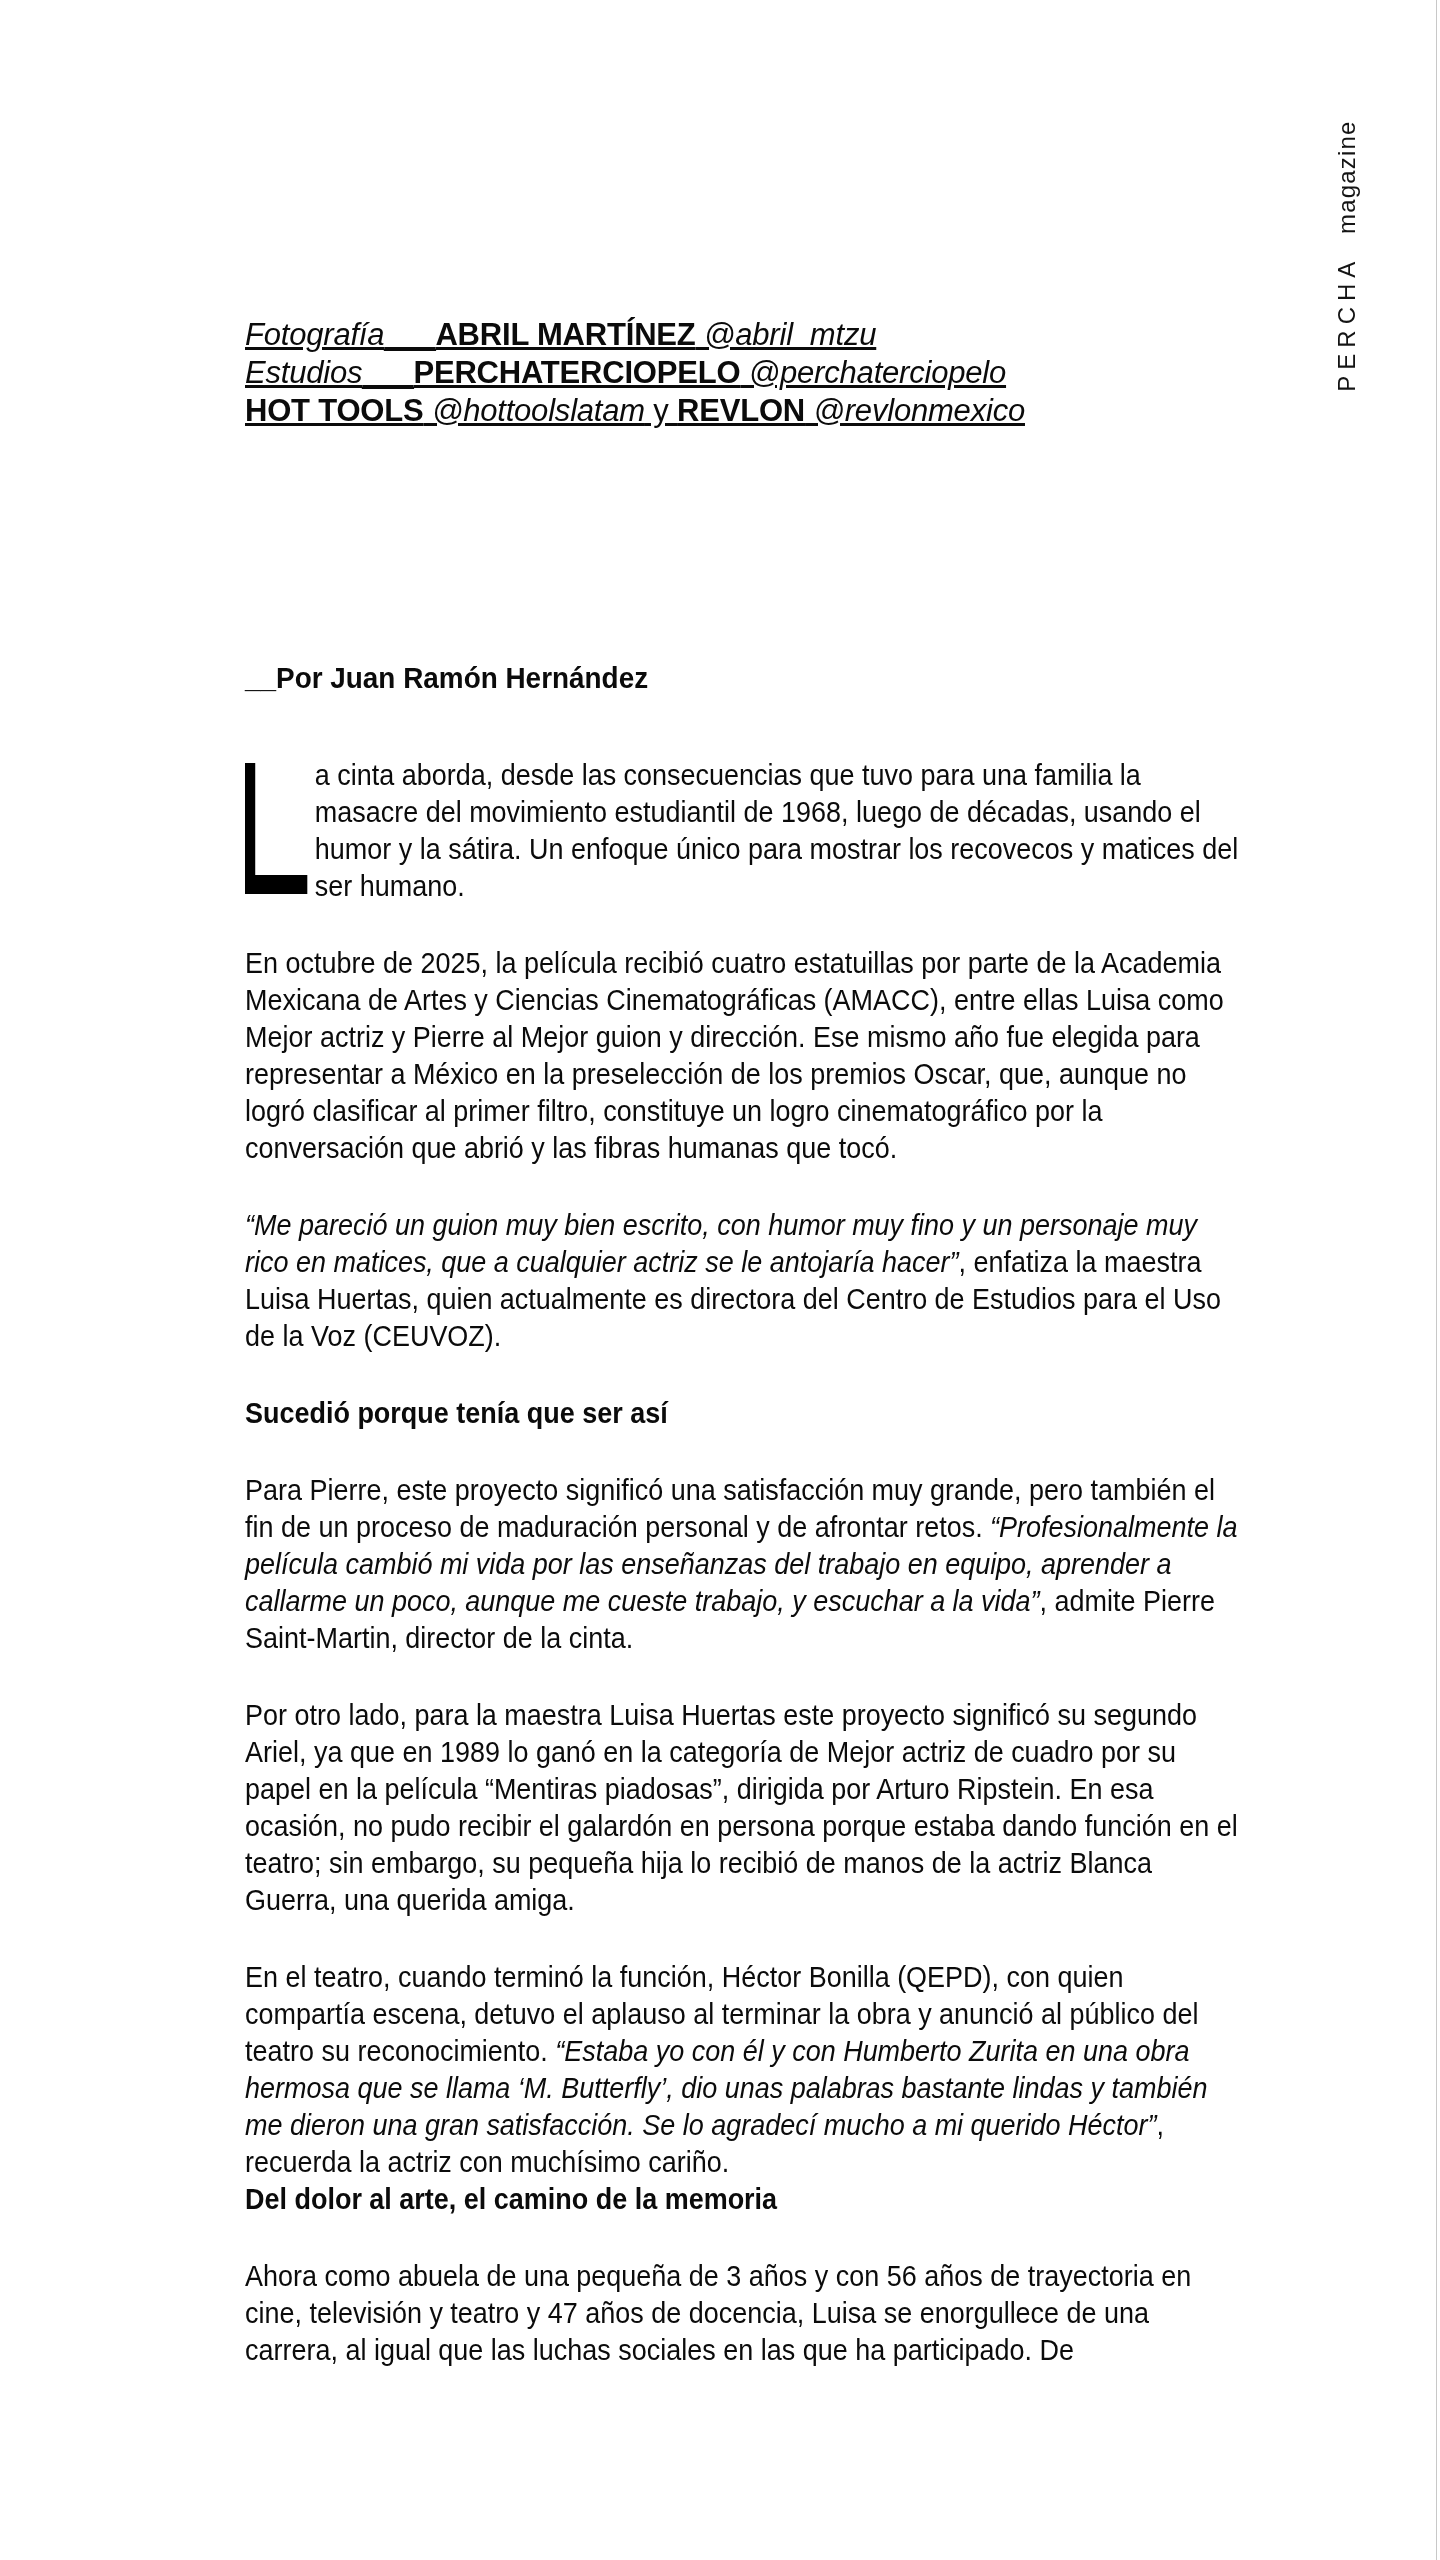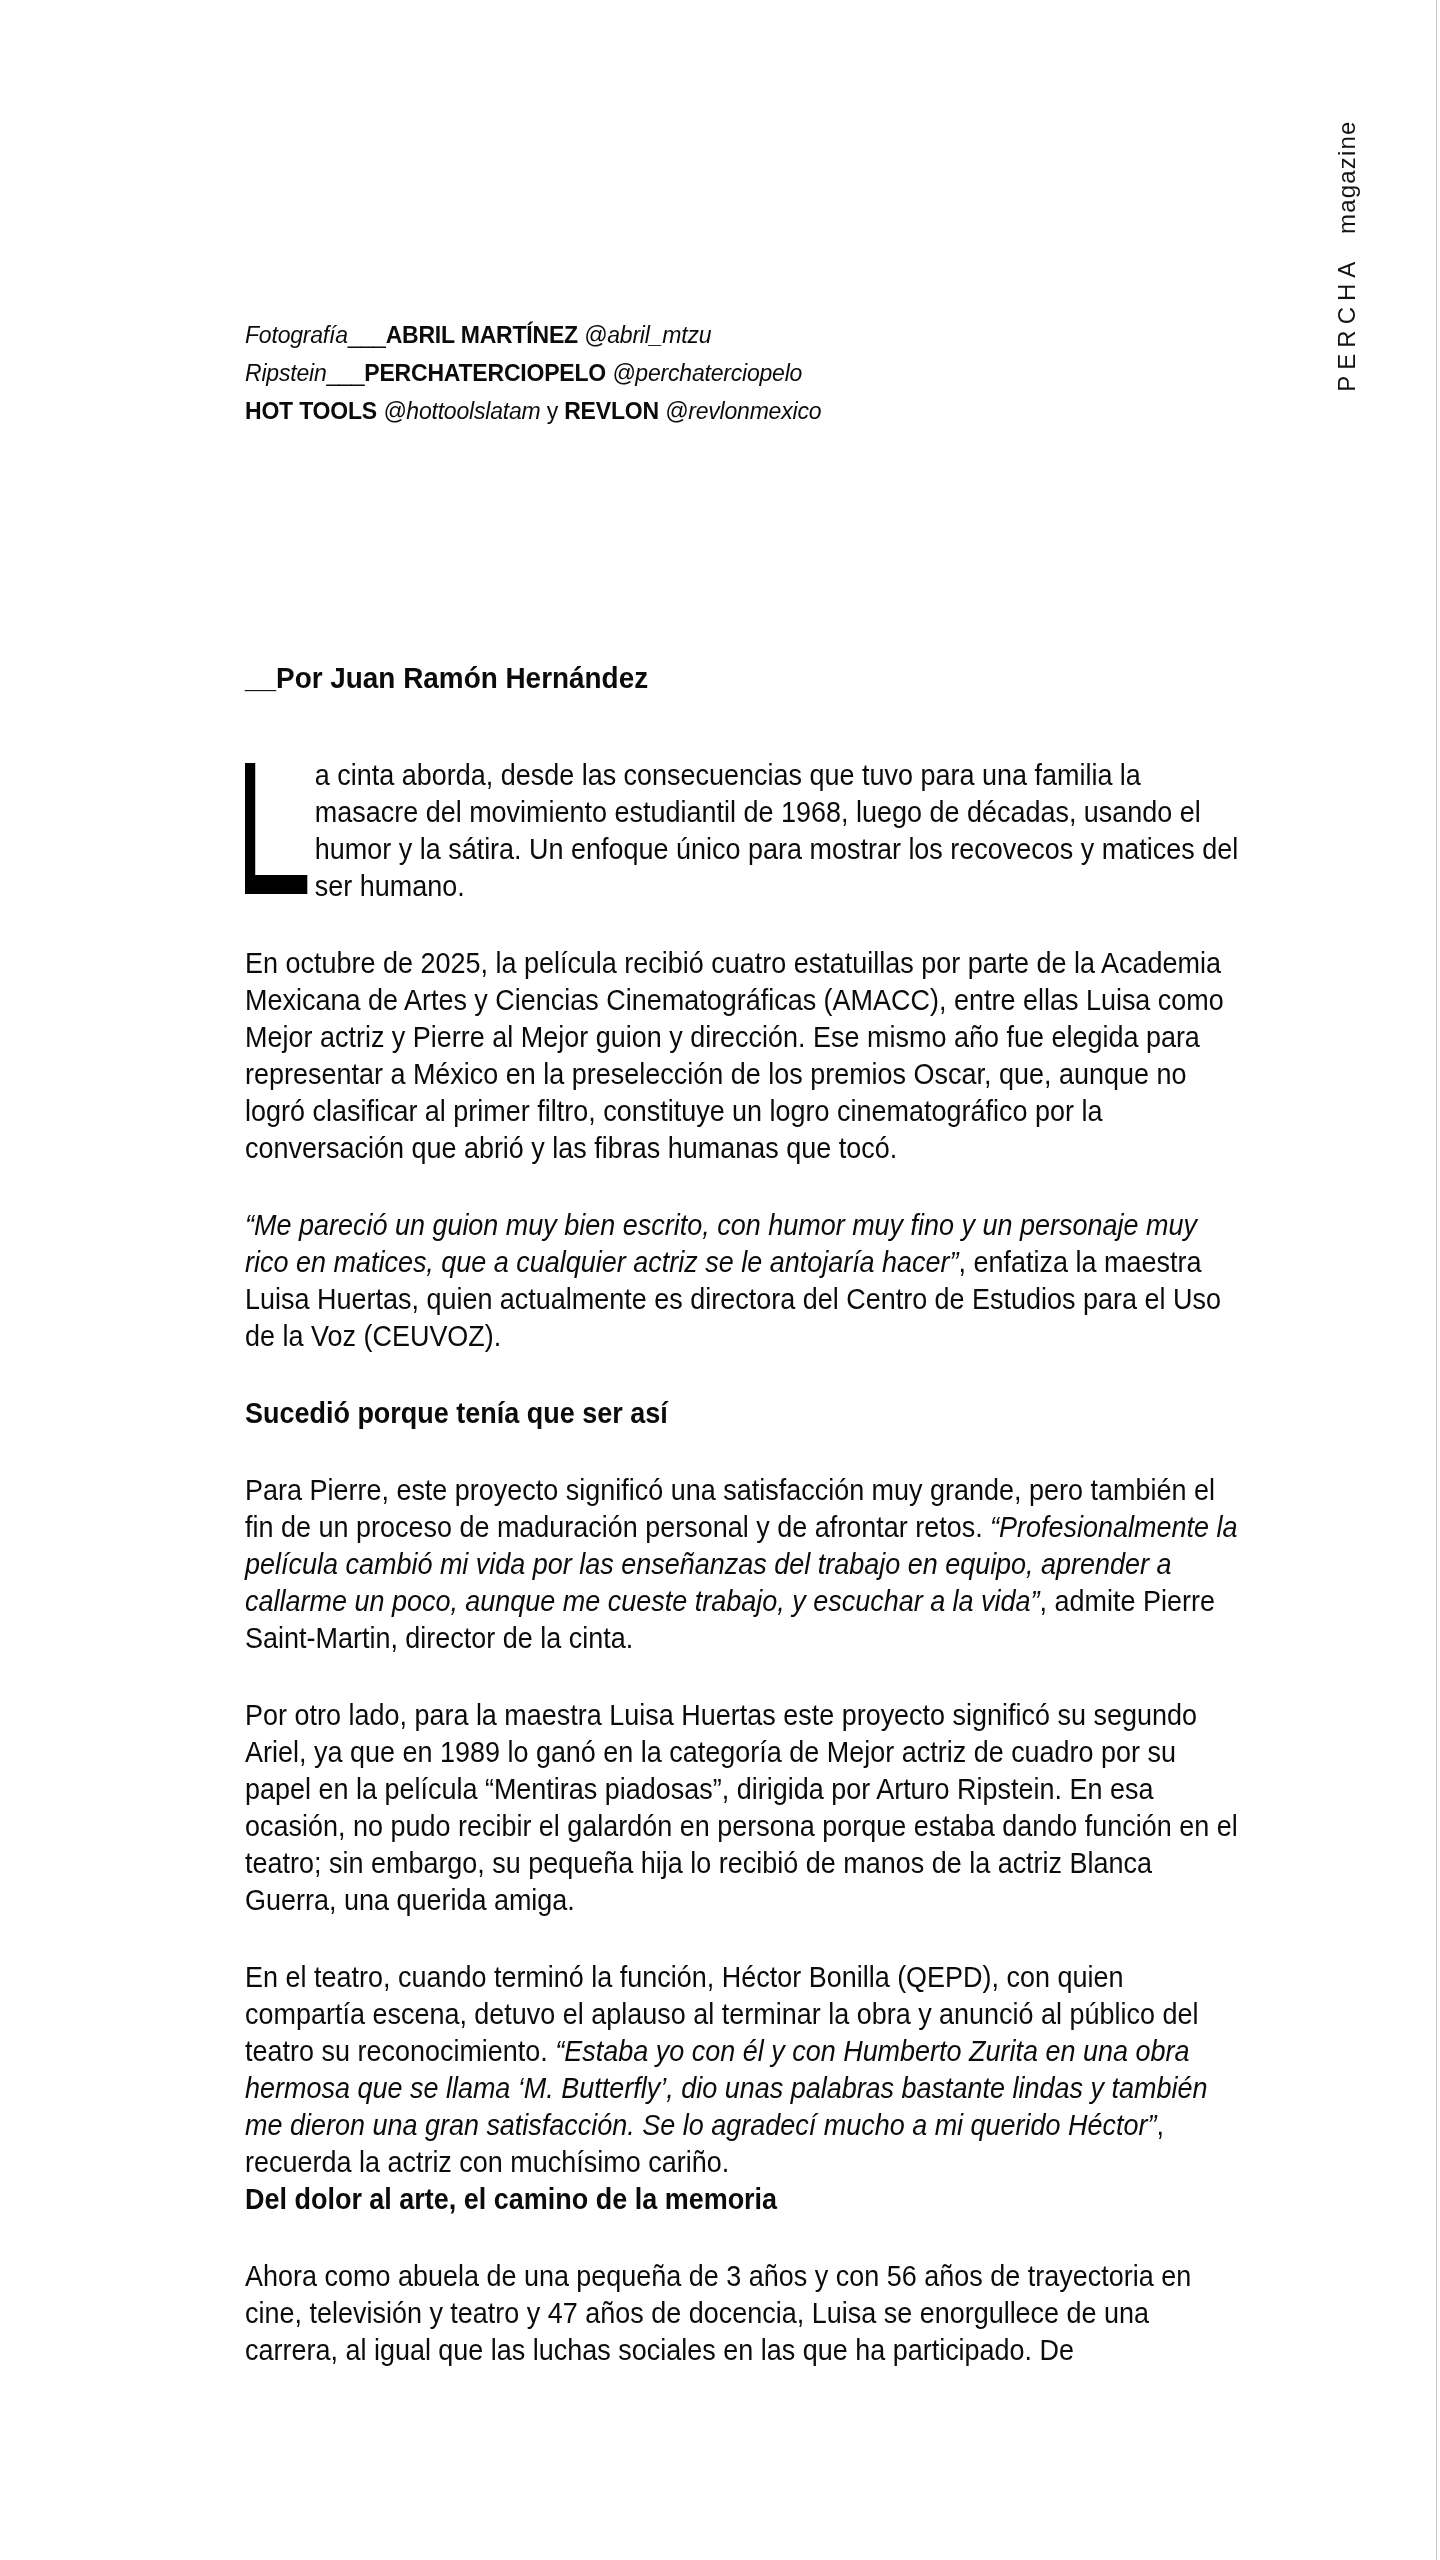--- a/index.html
+++ b/index.html
@@ -9,21 +9,21 @@
   }
   .edge-line{position:absolute;top:0;right:3px;width:1px;height:2560px;background:#c8c8c8;}
   .brand{
     position:absolute;top:256px;left:1347px;
     transform:translate(-50%,-50%) rotate(-90deg);
     white-space:nowrap;font-size:24px;color:#141414;
   }
   .brand .b1{letter-spacing:0.25em;}
   .brand .b2{letter-spacing:0.05em;margin-left:0.9em;}
   .content{padding:316px 0 0 245px;}
-  .credits{font-size:23px;line-height:38px;letter-spacing:-0.2px;}
+  .credits{font-size:31px;line-height:38px;letter-spacing:-0.2px;text-decoration:underline;}
   .credits .line{white-space:nowrap;}
   .run-it{font-style:italic;}
   .run-bd{font-weight:bold;}
   .run-rg{font-style:normal;font-weight:normal;}
   .body{
     width:1070px;transform:scaleX(0.93);transform-origin:left top;
     font-size:29px;line-height:37px;
   }
   .byline{margin-top:229px;font-weight:bold;font-size:30px;line-height:38px;white-space:nowrap;}
   .para{margin:0 0 40px 0;}
@@ -42,21 +42,21 @@
 <div class="page">
 
   <div class="edge-line"></div>
 
   <div class="brand"><span class="b1">PERCHA</span><span class="b2">magazine</span></div>
 
   <div class="content">
 
     <div class="credits">
       <div class="line"><span class="run-it">Fotografía</span><span class="run-rg">___</span><span class="run-bd">ABRIL MARTÍNEZ</span><span class="run-it"> @abril_mtzu</span></div>
-      <div class="line"><span class="run-it">Ripstein</span><span class="run-rg">___</span><span class="run-bd">PERCHATERCIOPELO</span><span class="run-it"> @perchaterciopelo</span></div>
+      <div class="line"><span class="run-it">Estudios</span><span class="run-rg">___</span><span class="run-bd">PERCHATERCIOPELO</span><span class="run-it"> @perchaterciopelo</span></div>
       <div class="line"><span class="run-bd">HOT TOOLS</span><span class="run-it"> @hottoolslatam</span><span class="run-rg"> y </span><span class="run-bd">REVLON</span><span class="run-it"> @revlonmexico</span></div>
     </div>
 
     <div class="body">
 
       <div class="byline">__Por Juan Ramón Hernández</div>
 
       <p class="para drop-para"><span class="dropcap-shape"></span><span><span class="run-rg">a cinta aborda, desde las consecuencias que tuvo para una familia la masacre del movimiento estudiantil de 1968, luego de décadas, usando el humor y la sátira. Un enfoque único para mostrar los recovecos y matices del ser humano.</span></span></p>
 
       <p class="para"><span class="run-rg">En octubre de 2025, la película recibió cuatro estatuillas por parte de la Academia Mexicana de Artes y Ciencias Cinematográficas (AMACC), entre ellas Luisa como Mejor actriz y Pierre al Mejor guion y dirección. Ese mismo año fue elegida para representar a México en la preselección de los premios Oscar, que, aunque no logró clasificar al primer filtro, constituye un logro cinematográfico por la conversación que abrió y las fibras humanas que tocó.</span></p>

